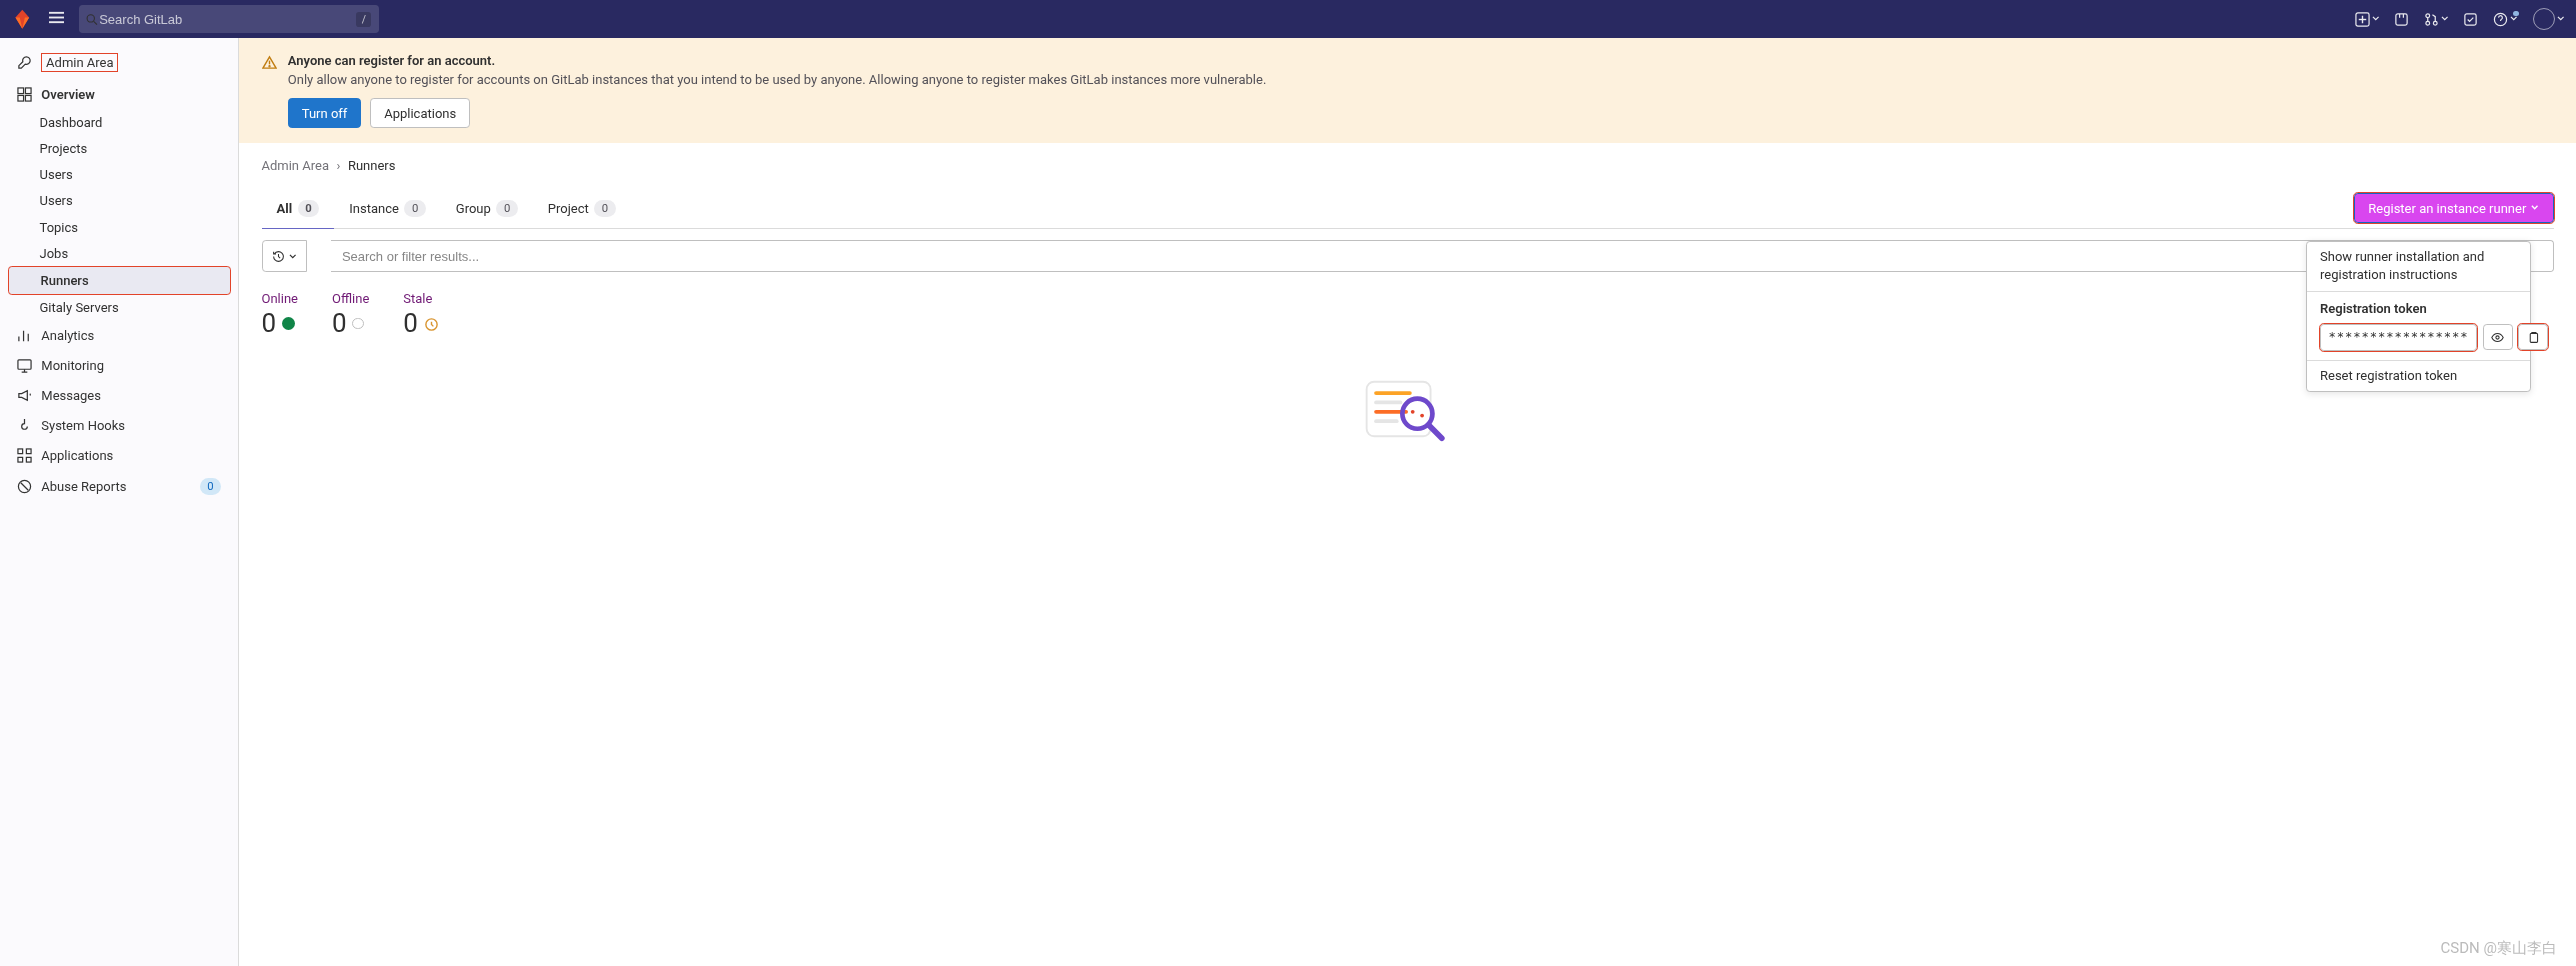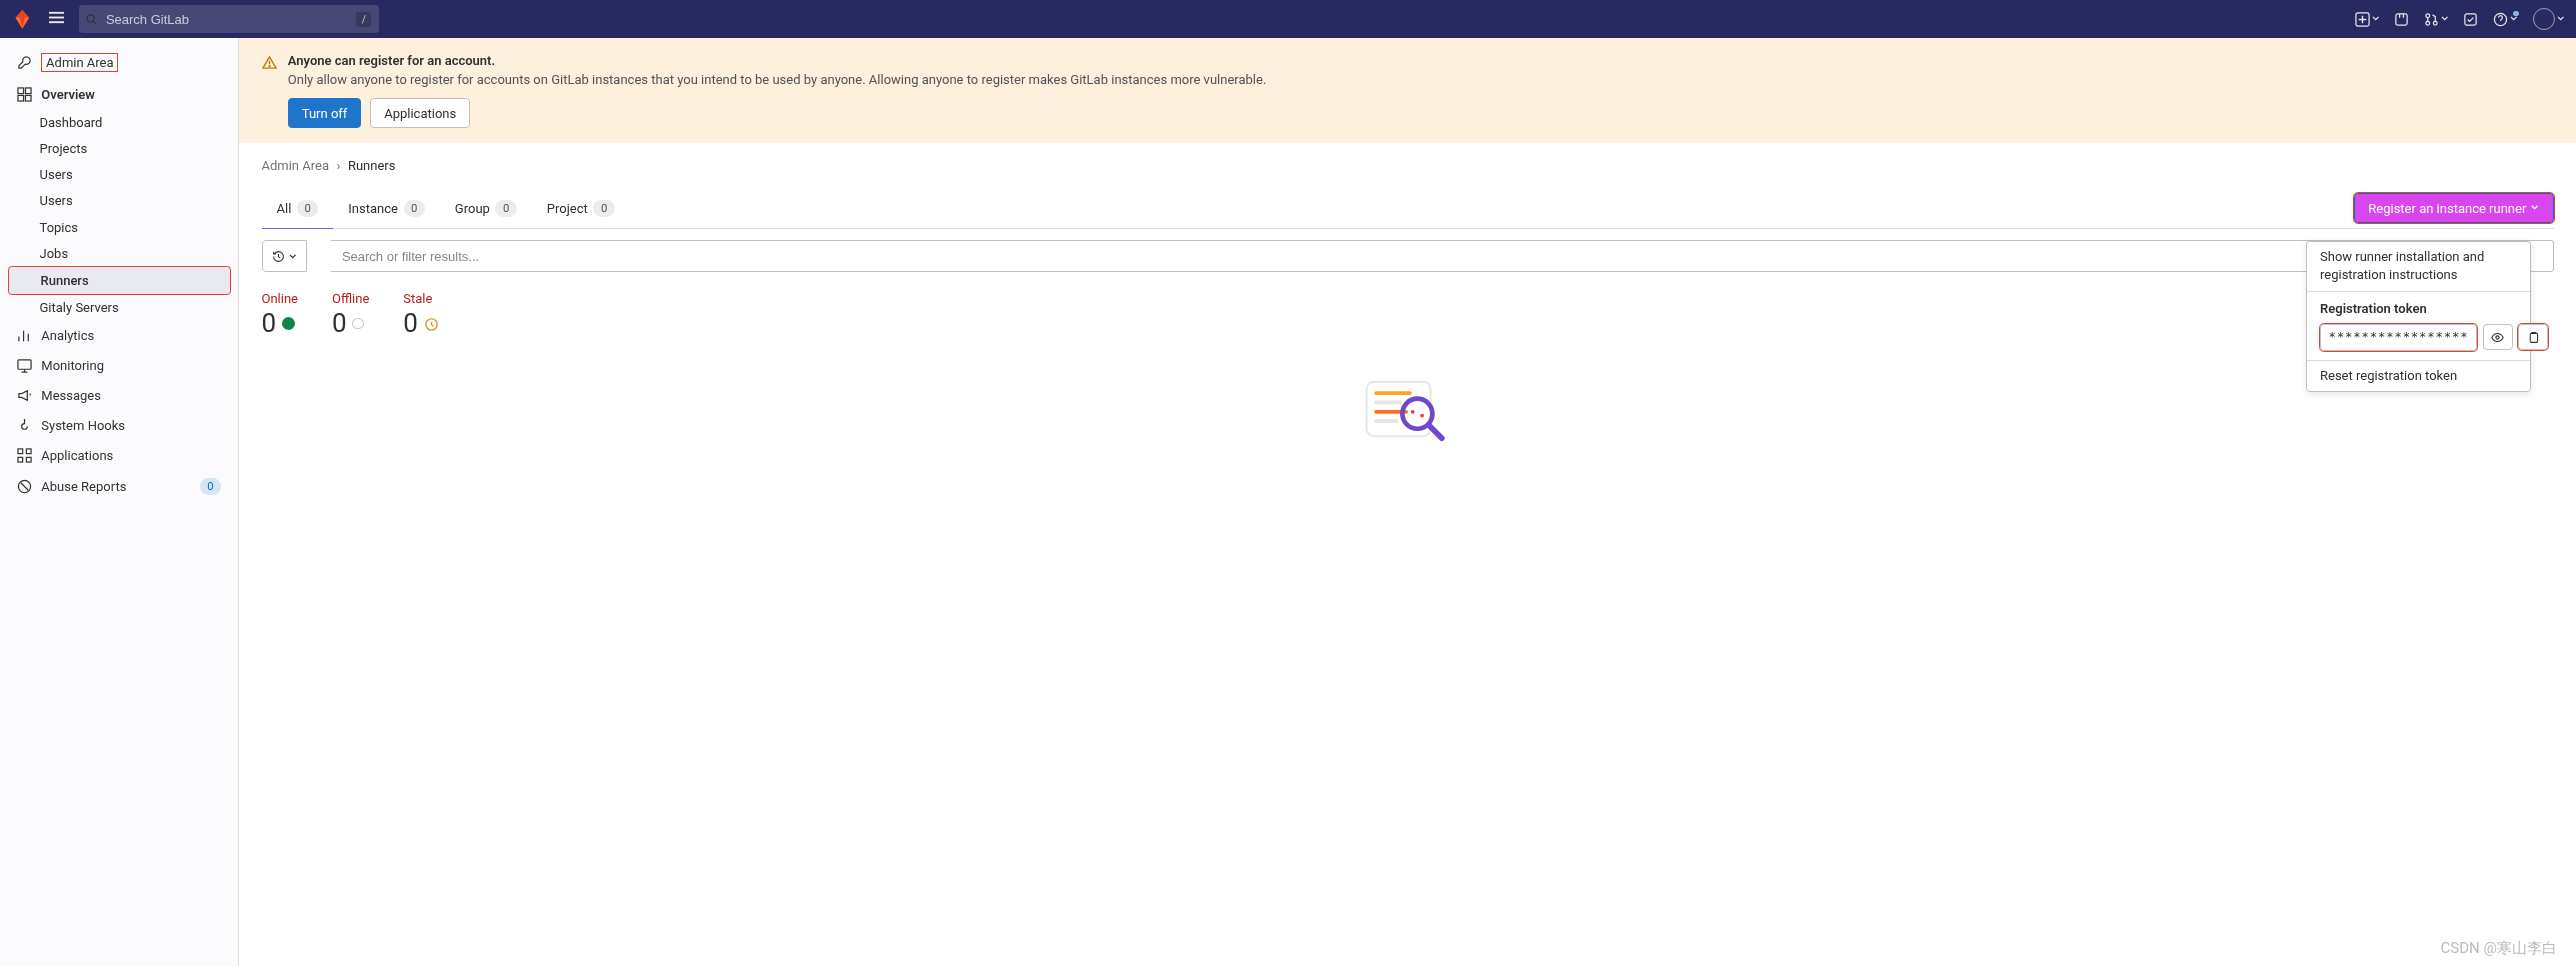--- a/index.html
+++ b/index.html
@@ -37,34 +37,34 @@
     .btn { display: inline-flex; align-items: center; padding: 6.6px 13px; border-radius: 3.8px; cursor: pointer; font-size: 13px; gap: 3.8px; }
     .btn-primary { background: #1f75cb; color: #fff; border: 0.9px solid #1f75cb; }
     .btn-default { background: #fff; color: #303030; border: 0.9px solid #bfbfbf; }
     
     .main-area { padding: 15px 22.5px; }
     .breadcrumb { color: #737278; margin-bottom: 15px; display: flex; align-items: center; gap: 7.5px; }
     .breadcrumb .current { color: #303030; }
     
     .tabs-row { display: flex; align-items: center; border-bottom: 0.9px solid #dbdbdb; margin-bottom: 11.3px; }
     .tab { padding: 11.3px 15px; cursor: pointer; display: flex; align-items: center; gap: 5.6px; border-bottom: 1.9px solid transparent; margin-bottom: -0.9px; }
-    .tab.active { border-bottom-color: #6666c4; font-weight: 400; }
+    .tab.active { border-bottom-color: #6666c4; font-weight: 700; }
     .tab-badge { background: #ececef; border-radius: 9.4px; padding: 0 7.5px; font-size: 11.3px; line-height: 17px; color: #535158; }
     
     .register-btn { margin-left: auto; background: #d946ef; color: #fff; border: 0.9px solid #1068bf; border-radius: 3.8px; position: relative; }
     .register-btn.hl { outline: 1.9px solid #e24329; outline-offset: 0.9px; }
     
     .filter-bar { display: flex; margin-bottom: 19px; gap: 24px; }
     .history-btn { border: 0.9px solid #bfbfbf; border-radius: 3.8px 0 0 3.8px; padding: 5.6px 9.4px; display: flex; align-items: center; gap: 3.8px; cursor: pointer; background: #fff; }
     .filter-input { flex: 1; border: 0.9px solid #bfbfbf; border-left: none; border-radius: 0 3.8px 3.8px 0; padding: 7.5px 11.3px; outline: none; font-size: 13px; }
     .filter-input::placeholder { color: #868686; }
     
     .stats-row { display: flex; gap: 34px; margin-top: 19px; }
     .stat { }
-    .stat-label { font-size: 13px; color: #b91c1c; margin-bottom: 1.9px; }
+    .stat-label { font-size: 13px; color: #701a75; margin-bottom: 1.9px; }
     .stat-value { font-size: 26px; font-weight: 400; display: flex; align-items: center; gap: 5.6px; }
     .dot { width: 13px; height: 13px; border-radius: 50%; display: inline-block; }
     .dot-green { background: #108548; }
     .dot-gray { border: 1.9px solid #bfbfbf; width: 11.3px; height: 11.3px; }
     .stale-icon { color: #d99530; }
     
     .dropdown-panel { position: absolute; right: 22.5px; top: 53px; width: 225px; background: #fff; border: 0.9px solid #bfbfbf; border-radius: 3.8px; box-shadow: 0 1.9px 7.5px rgba(0,0,0,0.1); z-index: 10; }
     .dd-item { padding: 6px 13px; cursor: pointer; font-size: 13px; line-height: 1.4; }
     .dd-sep { border-top: 0.9px solid #dbdbdb; }
     .dd-header { padding: 9.4px 13px 3.8px; font-weight: 600; }
@@ -94,21 +94,21 @@
         <rect y="2" width="16" height="2"></rect>
         <rect y="7" width="16" height="2"></rect>
         <rect y="12" width="16" height="2"></rect>
       </svg>
   </span>
   <div class="search-box">
     <svg width="13" height="13" viewBox="0 0 16 16" fill="rgba(255,255,255,0.7)">
         <circle cx="6.5" cy="6.5" r="5" fill="none" stroke="currentColor" stroke-width="1.5"></circle>
         <line x1="10.5" y1="10.5" x2="15" y2="15" stroke="currentColor" stroke-width="1.5"></line>
       </svg>
-    <input type="text" style="margin-left: 8px;" placeholder="Search GitLab">
+    <input type="text" style="margin-left: 1px;" placeholder="Search GitLab">
     <span class="search-kbd">/</span>
   </div>
   <div class="topbar-right">
     <span class="topbar-icon">
       <svg width="15" height="15" viewBox="0 0 16 16" fill="currentColor">
           <rect x="1" y="1" width="14" height="14" rx="2" fill="none" stroke="currentColor" stroke-width="1.3"></rect>
           <line x1="8" y1="4" x2="8" y2="12" stroke="currentColor" stroke-width="1.5"></line>
           <line x1="4" y1="8" x2="12" y2="8" stroke="currentColor" stroke-width="1.5"></line>
         </svg>
       <svg width="7.5" height="7.5" viewBox="0 0 8 8">

